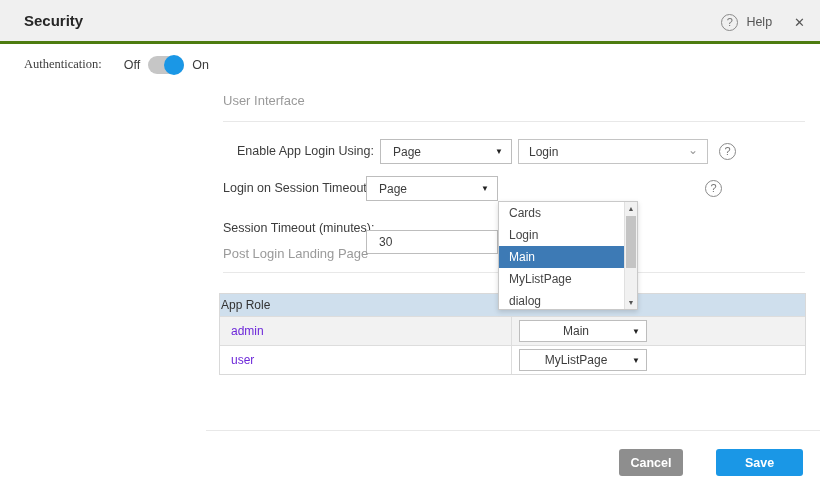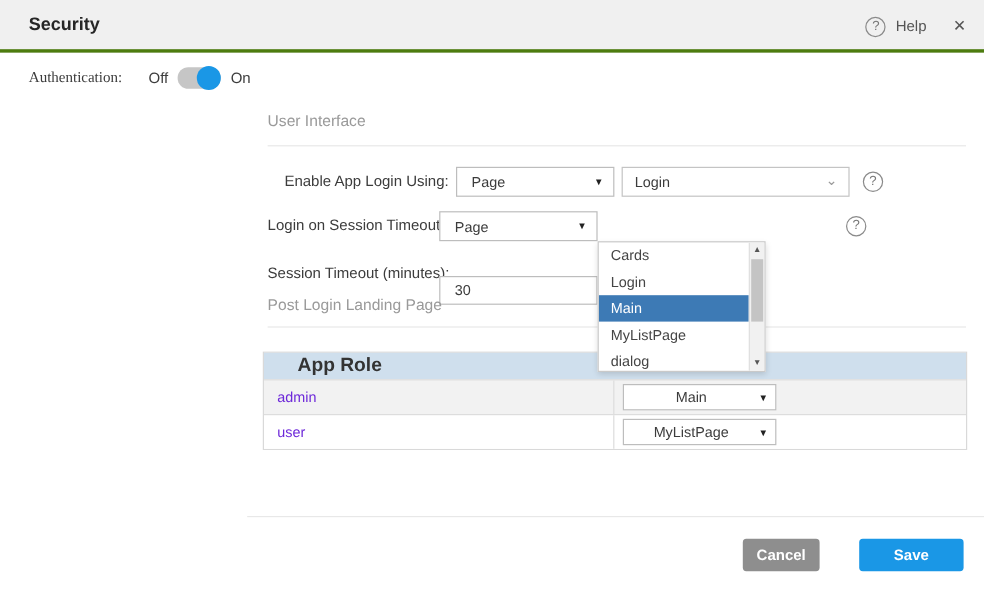--- a/index.html
+++ b/index.html
@@ -74,22 +74,22 @@
   .dd-item.selected { background:#3d7ab5; color:#fff; }
   .dd-scroll { position:absolute; right:0; top:0; bottom:0; width:13px; background:#f1f1f1;
                border-left:1px solid #e0e0e0; cursor:pointer; }
   .dd-scroll .up, .dd-scroll .down { position:absolute; left:0; width:12px; text-align:center;
                font-size:7px; color:#555; }
   .dd-scroll .up { top:3px; } .dd-scroll .down { bottom:3px; }
   .dd-scroll .thumb { position:absolute; left:1px; top:14px; width:10px; height:52px; background:#c4c4c4; }
 
   
   .table { position:absolute; left:13px; top:208px; width:587px; border:1px solid #d9d9d9; }
-  .thead { height:22px; line-height:22px; background:#cfdfed; font-size:16px; font-weight:bold;
-           color:#333; padding-left:28px; }
+  .thead { height:22px; line-height:22px; background:#cfdfed; font-size:12px; font-weight:normal;
+           color:#333; padding-left:1px; }
   .trow { display:flex; border-top:1px solid #ddd; background:#fff; }
   .trow.alt { background:#f2f2f2; }
   .tc1 { width:292px; border-right:1px solid #ddd; font-size:12px; color:#6d28d9;
          padding-left:11px; display:flex; align-items:center; }
   .tc2 { flex:1; display:flex; align-items:center; }
   .trow { height:29px; }
   .row-select { position:relative; left:0; top:0; margin-left:7px; width:128px; height:22px;
                 border:1px solid #bdbdbd; background:#fff; display:flex; align-items:center; cursor:pointer; }
   .row-select .val { flex:1; font-size:12px; color:#3c3c3c; text-align:center; }
   .row-select .caret { padding-right:6px; }

